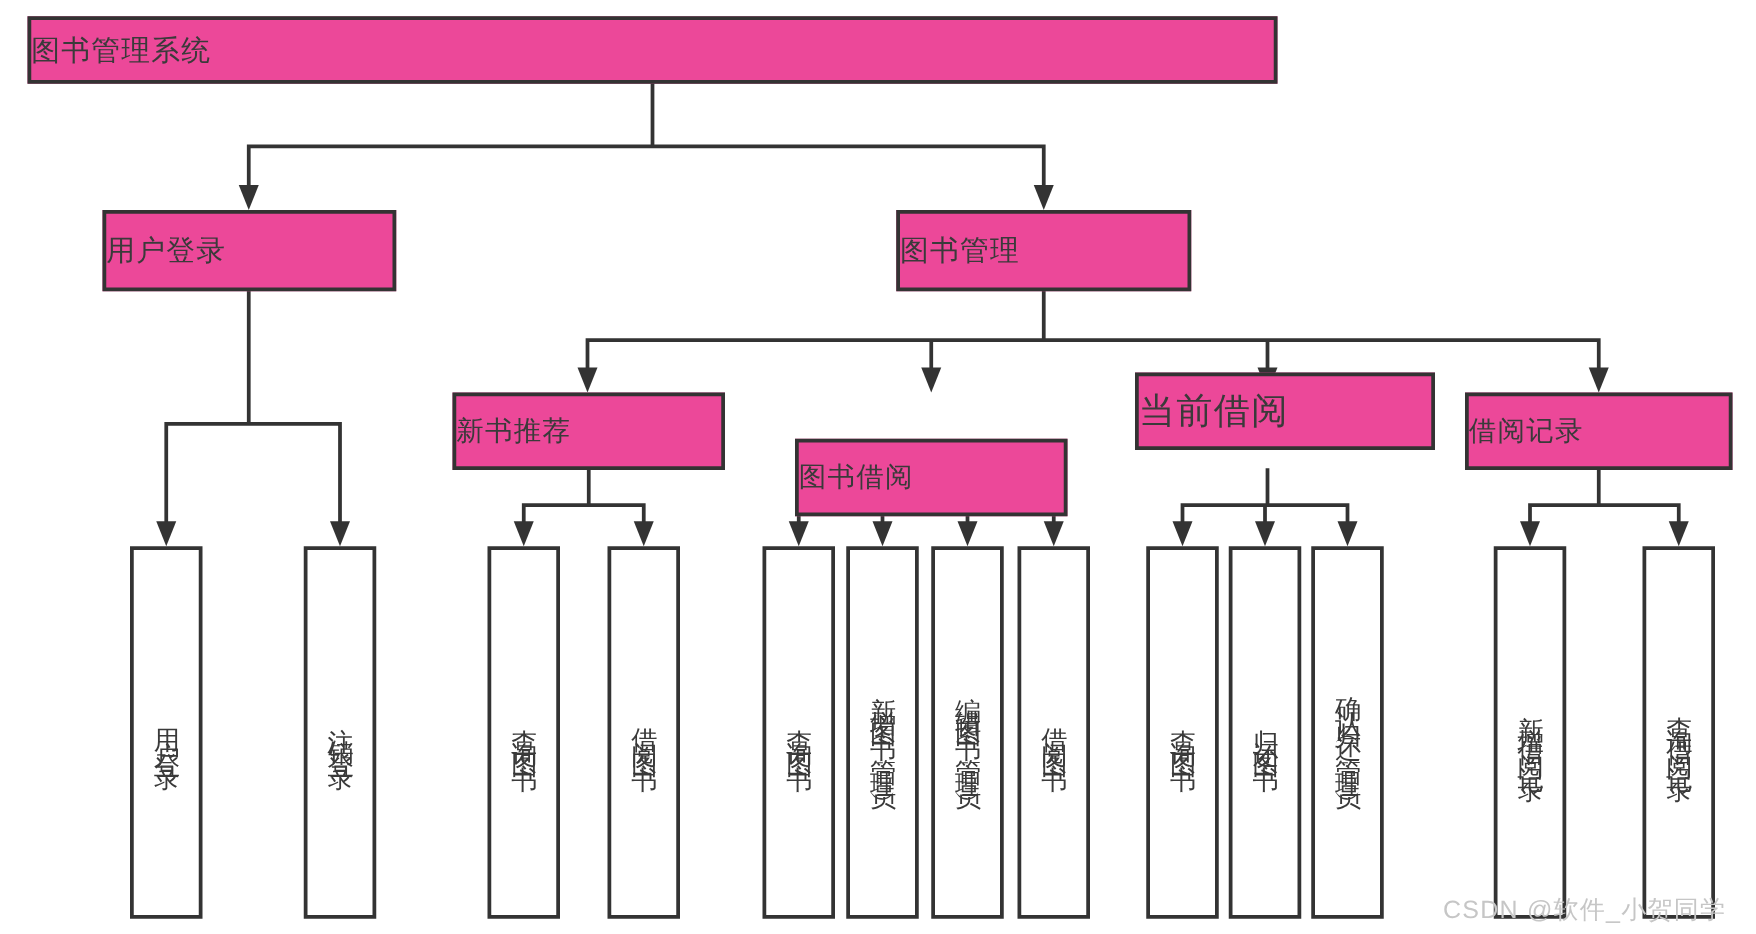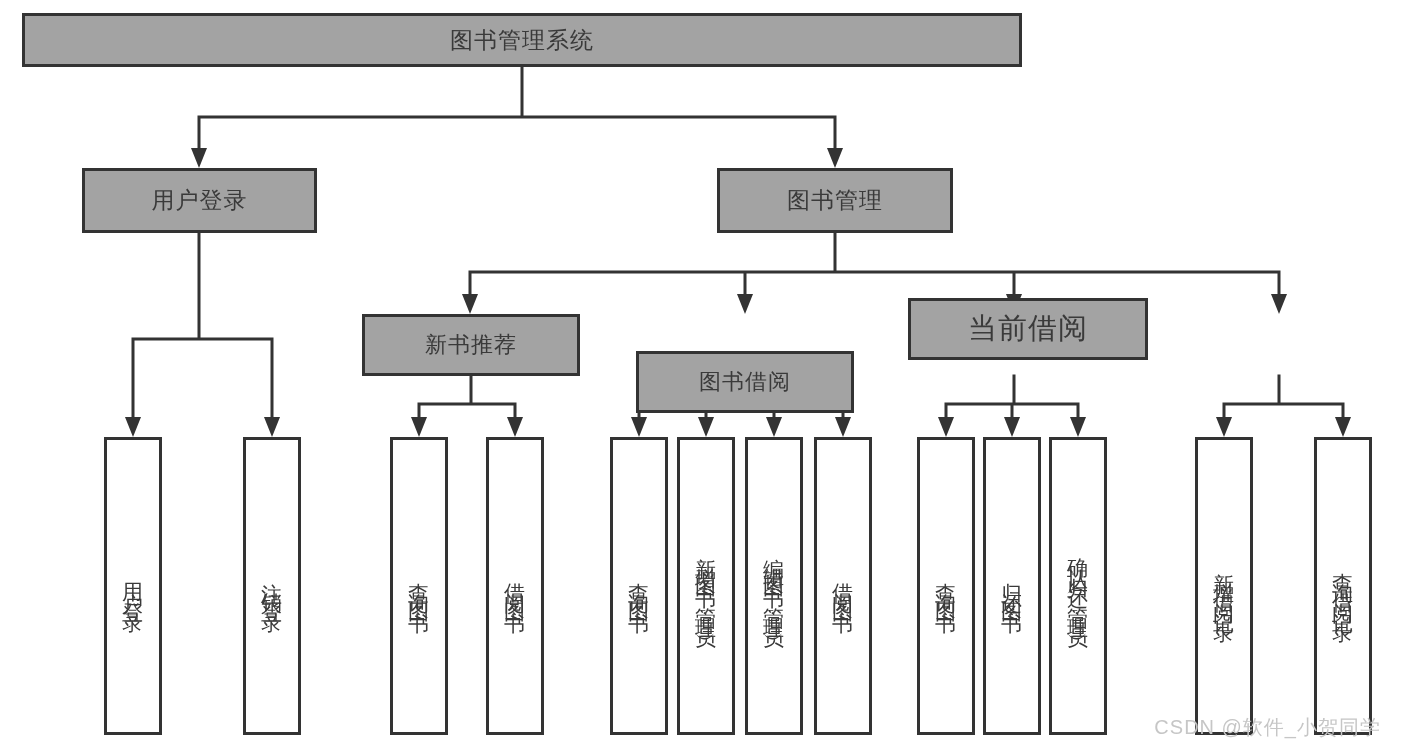--- a/index.html
+++ b/index.html
@@ -17,22 +17,22 @@
     overflow:hidden;
   }
   #connectors{
     position:absolute;left:0;top:0;width:1405px;height:747px;
     pointer-events:none;
   }
   .hbox{
     position:absolute;
     box-sizing:border-box;
     border:3px solid var(--line);
-    background:#a3a3a3;
-    display:flex;align-items:center;justify-content:center;
+    background:#ec4899;
+    display:flex;align-items:center;justify-content:flex-start;
     color:var(--text);
     font-size:23px;
     letter-spacing:1px;
     z-index:2;
   }
   .vbox{
     position:absolute;
     box-sizing:border-box;
     border:3px solid var(--line);
     background:#fff;
@@ -105,20 +105,23 @@
 
   <div class="hbox" style="left:362px;top:314px;width:218px;height:62px;font-size:22px;">
     <span>新书推荐</span>
   </div>
   <div class="hbox" style="left:636px;top:314px;width:218px;height:62px;font-size:22px;margin-top:37px;">
     <span>图书借阅</span>
   </div>
   <div class="hbox" style="left:908px;top:298px;width:240px;height:62px;font-size:29px;">
     <span>当前借阅</span>
   </div>
+  <div class="hbox" style="left:1172px;top:314px;width:214px;height:62px;font-size:22px;">
+    <span>借阅记录</span>
+  </div>
 
   <div class="vbox" style="left:104px;">
     <span class="vtext">用户登录</span>
   </div>
   <div class="vbox" style="left:243px;">
     <span class="vtext">注销登录</span>
   </div>
 
   <div class="vbox" style="left:390px;">
     <span class="vtext">查询图书</span>

